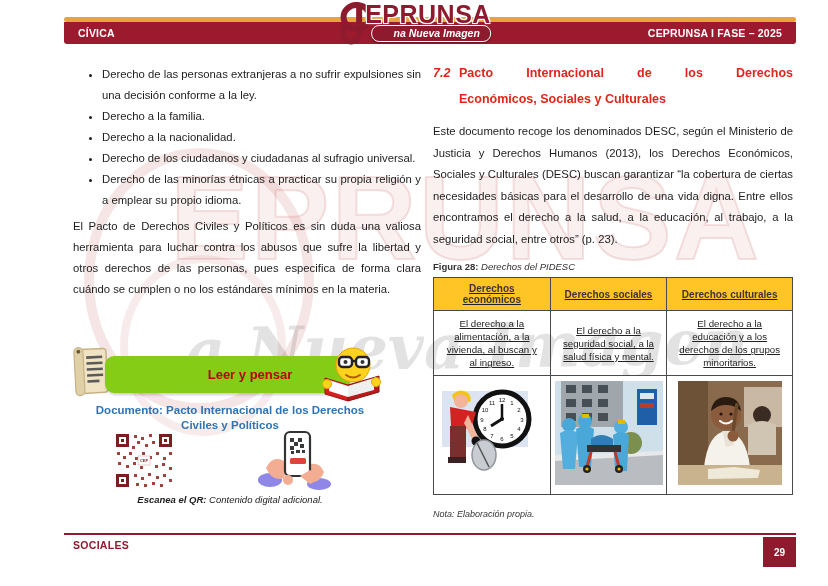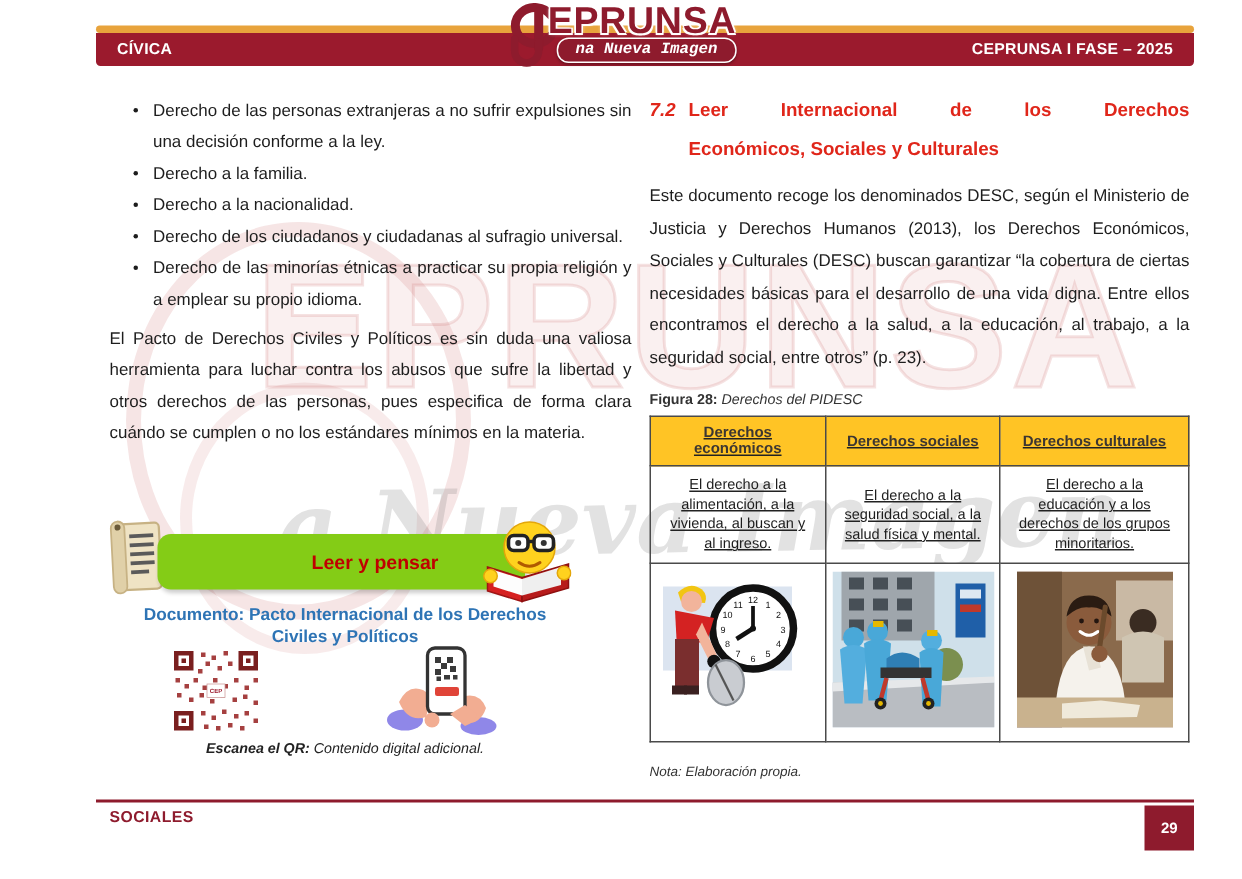--- a/index.html
+++ b/index.html
@@ -17,22 +17,22 @@
 
   
   .gold-strip{position:absolute;left:64px;top:17px;width:732px;height:5px;background:#e8a33c;border-radius:3px;}
   .header-bar{position:absolute;left:64px;top:22px;width:732px;height:22px;background:#9b1a2d;
               display:flex;align-items:center;justify-content:space-between;box-sizing:border-box;padding:0 14px;border-radius:0 0 3px 3px;}
   .header-bar span{color:#fff;font-weight:bold;font-size:10.5px;letter-spacing:0.2px;}
   .logo{position:absolute;top:2px;left:50%;transform:translateX(-50%);z-index:6;display:flex;align-items:flex-start;}
   .logo-word{font-size:25px;font-weight:bold;color:#8e1b2d;line-height:24px;letter-spacing:0.5px;margin-left:-6px;
              text-shadow:-1px -1px 0 #fff,1px -1px 0 #fff,-1px 1px 0 #fff,1px 1px 0 #fff,0 0 3px #fff;}
   .logo-ribbon{background:#8e1b2d;border:1.5px solid #fff;border-radius:8px;color:#fff;
-               font-family:Liberation Mono, monospace;font-style:italic;font-weight:bold;font-size:10.5px;
-               padding:1px 10px 2px 10px;margin-top:-1px;text-align:center;box-shadow:0 1px 2px rgba(0,0,0,.35);}
+               font-family:Liberation Sans, sans-serif;font-style:italic;font-weight:bold;font-size:10.5px;
+               padding:1px 10px 2px 10px;margin-top:-1px;text-align:right;box-shadow:0 1px 2px rgba(0,0,0,.35);}
 
   
   .col-left{position:absolute;left:73px;top:60px;width:348px;}
   .col-right{position:absolute;left:433px;top:60px;width:360px;}
   .body-text{font-size:11.3px;line-height:21px;text-align:justify;color:#1d1d1d;}
 
   ul.bullets{margin:4px 0 0 0;padding-left:29px;}
   ul.bullets li{font-size:11.3px;line-height:21px;text-align:justify;color:#1d1d1d;}
   .para-left{margin-top:5px;}
 
@@ -232,21 +232,21 @@
   </span>
 
   <div class="qr-caption">
     <b>Escanea el QR:</b><span> Contenido digital adicional.</span>
   </div>
 
   <div class="col-right">
     <div class="section-head">
       <span class="section-num">7.2</span>
       <span class="section-title">
-        <div class="stl1">Leer Internacional de los Derechos</div>
+        <div class="stl1">Pacto Internacional de los Derechos</div>
         <div>Económicos, Sociales y Culturales</div>
       </span>
     </div>
     <p class="body-text para-right">Este documento recoge los denominados DESC, según el Ministerio de Justicia y Derechos Humanos (2013), los Derechos Económicos, Sociales y Culturales (DESC) buscan garantizar “la cobertura de ciertas necesidades básicas para el desarrollo de una vida digna. Entre ellos encontramos el derecho a la salud, a la educación, al trabajo, a la seguridad social, entre otros” (p. 23).</p>
     <div class="figure-caption">
       <span class="lbl">Figura 28:</span><span class="cap"> Derechos del PIDESC</span>
     </div>
 
     <table class="desc">
       <tbody>

